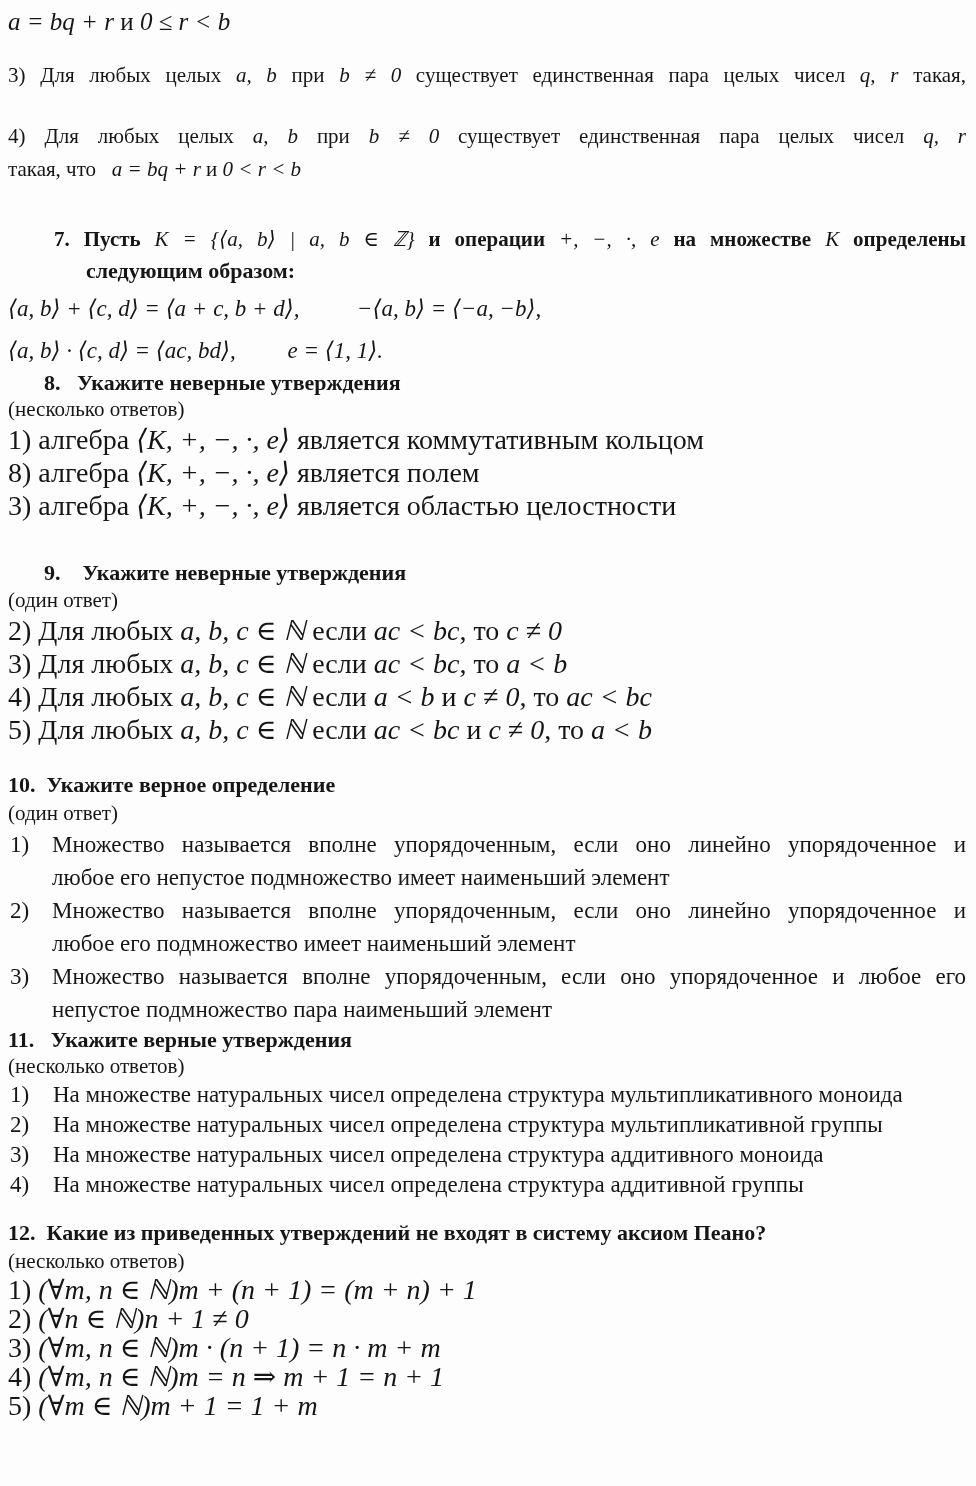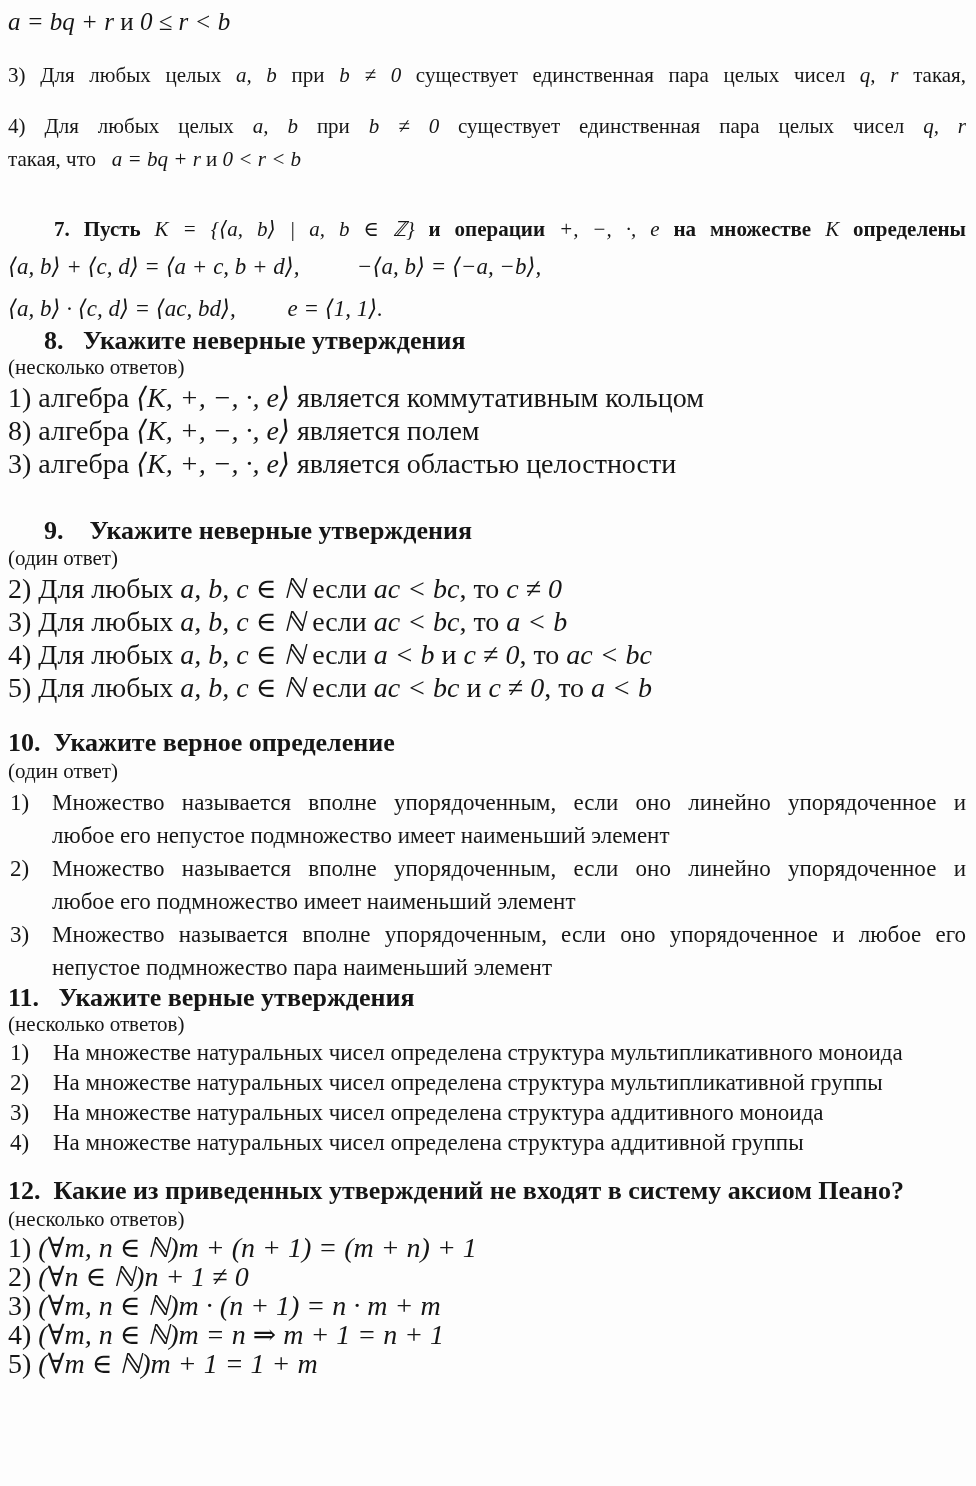--- a/index.html
+++ b/index.html
@@ -14,27 +14,27 @@
   }
   .doc { padding: 4px 10px 0 8px; }
   .line { line-height: 33px; white-space: pre-wrap; }
   .jl { text-align: justify; text-align-last: justify; white-space: normal; }
   .seg-r { font-style: normal; font-weight: normal; }
   .seg-m { font-style: italic; }
   .seg-b { font-weight: bold; }
   .math-lg { font-size: 25px; line-height: 36px; }
   .formula-line { font-size: 23px; line-height: 38px; }
   .math-opt { font-size: 28px; }
-  .header { font-weight: bold; font-size: 26px; }
+  .header { font-weight: bold; font-size: 22px; }
   .hl26 { line-height: 26px; } .hl27 { line-height: 27px; } .hl28 { line-height: 28px; }
   .sl27 { line-height: 27px; } .sl28 { line-height: 28px; } .sl29 { line-height: 29px; }
   .opt-lg { font-size: 23px; }
   .lh30 { line-height: 30px; } .lh29 { line-height: 29px; } .lh32 { line-height: 32px; } .lh35 { line-height: 35px; }
   .p3 { margin-top: 19px; }
-  .p4 { margin-top: 18px; }
+  .p4 { margin-top: 28px; }
   .q7 { margin-top: 37px; }
   .q7h1 { margin-left: 46px; }
   .q7h2 { margin-left: 78px; font-weight: bold; font-size: 22px; }
   .q7f1 { margin-top: 3px; }
   .q7f2 { margin-top: 4px; }
   .q8 { margin-top: 0; }
   .q8h, .q9h { margin-left: 36px; }
   .q9 { margin-top: 37px; }
   .q10 { margin-top: 25px; }
   .q11 { margin-top: 0; }
@@ -55,20 +55,21 @@
     <div class="line jl"><span class="seg-r">3)  Для любых целых </span><span class="seg-m">a, b</span><span class="seg-r"> при </span><span class="seg-m">b ≠ 0</span><span class="seg-r"> существует единственная пара целых чисел </span><span class="seg-m">q, r</span><span class="seg-r"> такая,</span></div>
   </div>
 
   <div class="p4">
     <div class="line jl"><span class="seg-r">4) Для любых целых </span><span class="seg-m">a, b</span><span class="seg-r"> при </span><span class="seg-m">b ≠ 0</span><span class="seg-r"> существует единственная пара целых чисел </span><span class="seg-m">q, r</span></div>
     <div class="line"><span class="seg-r">такая, что   </span><span class="seg-m">a = bq + r</span><span class="seg-r"> и </span><span class="seg-m">0 &lt; r &lt; b</span></div>
   </div>
 
   <div class="q7">
     <div class="line jl lh32 q7h1"><span class="seg-b">7.</span><span class="seg-r"> </span><span class="seg-b">Пусть </span><span class="seg-m">K = {⟨a, b⟩ | a, b ∈ ℤ}</span><span class="seg-b"> и операции </span><span class="seg-m">+, −, ·, e</span><span class="seg-b"> на множестве </span><span class="seg-m">K</span><span class="seg-b"> определены</span></div>
+    <div class="line lh32 q7h2">следующим образом:</div>
     <div class="line formula-line q7f1"><span class="seg-m">⟨a, b⟩ + ⟨c, d⟩ = ⟨a + c, b + d⟩,</span><span class="seg-r">          </span><span class="seg-m">−⟨a, b⟩ = ⟨−a, −b⟩,</span></div>
     <div class="line formula-line q7f2"><span class="seg-m">⟨a, b⟩ · ⟨c, d⟩ = ⟨ac, bd⟩,</span><span class="seg-r">         </span><span class="seg-m">e = ⟨1, 1⟩.</span></div>
   </div>
 
   <div class="q8">
     <div class="line header hl26 q8h">8.   Укажите неверные утверждения</div>
     <div class="line sl27">(несколько ответов)</div>
     <div class="line math-opt"><span class="seg-r">1) алгебра </span><span class="seg-m">⟨K, +, −, ·, e⟩</span><span class="seg-r"> является коммутативным кольцом</span></div>
     <div class="line math-opt"><span class="seg-r">8) алгебра </span><span class="seg-m">⟨K, +, −, ·, e⟩</span><span class="seg-r"> является полем</span></div>
     <div class="line math-opt"><span class="seg-r">3) алгебра </span><span class="seg-m">⟨K, +, −, ·, e⟩</span><span class="seg-r"> является областью целостности</span></div>

